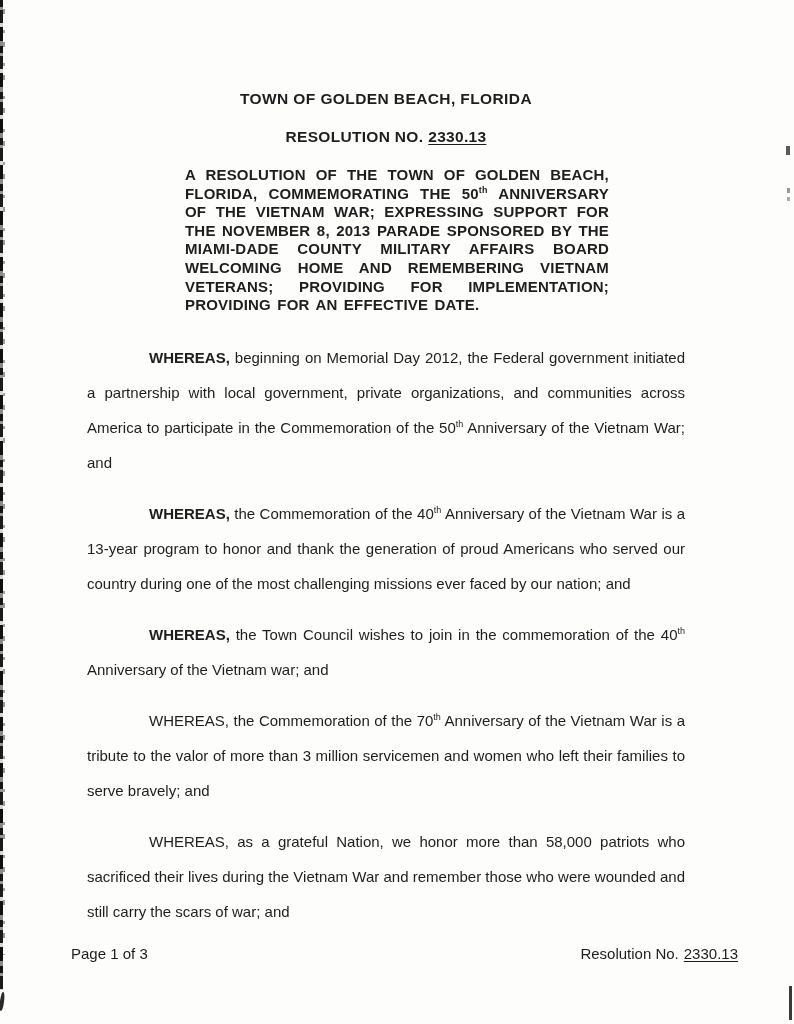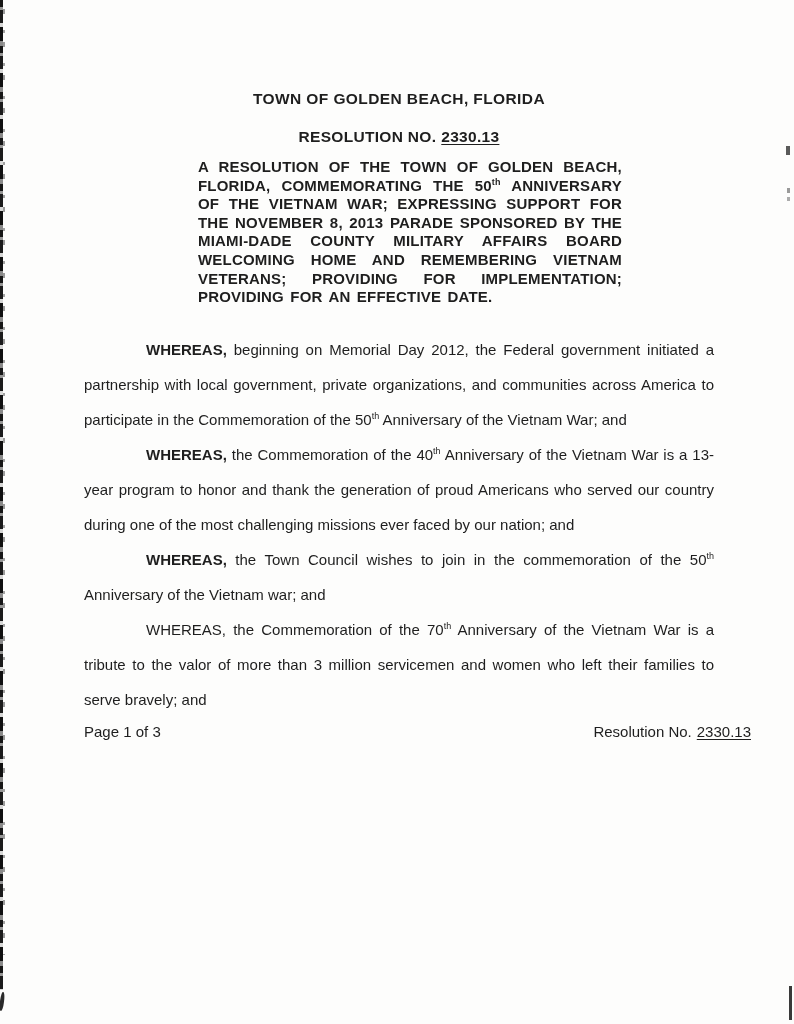--- a/index.html
+++ b/index.html
@@ -6,21 +6,21 @@
   body {
     width: 794px; height: 1024px;
     background: #fdfdfc;
     font-family: "Liberation Sans", sans-serif;
     color: #1e1e1e;
     position: relative;
     overflow: hidden;
   }
   .page-content {
     position: absolute;
-    left: 84px; top: 0;
+    left: 71px; top: 0;
     width: 630px;
   }
   .org-title {
     margin-top: 90px;
     text-align: center;
     font-weight: bold;
     font-size: 15.5px;
     letter-spacing: 0.4px;
   }
   .res-heading {
@@ -29,38 +29,38 @@
     font-weight: bold;
     font-size: 15.5px;
     letter-spacing: 0.3px;
   }
   .num-gap { margin-left: 5px; }
   .underline {
     text-decoration: underline;
     text-underline-offset: 2px;
   }
   .title-block {
-    margin-top: 12px;
+    margin-top: 20px;
     margin-left: 114px;
     width: 424px;
     font-weight: bold;
     font-size: 15px;
     line-height: 18.6px;
     text-align: justify;
     word-spacing: 2px;
     letter-spacing: 0.2px;
   }
   .body-block {
     margin-top: 25px;
     font-size: 15px;
     line-height: 35px;
     text-align: justify;
   }
   .para {
-    margin: 0;
+    margin: 16px;
     text-indent: 62px;
   }
   .para b { font-weight: bold; }
   sup { font-size: 9px; line-height: 0; }
   .footer {
     position: relative;
     margin-top: 6px;
     font-size: 15px;
     height: 22px;
   }
@@ -116,22 +116,23 @@
 
   <div class="res-heading">
     <span>RESOLUTION NO.</span><span class="underline num-gap">2330.13</span>
   </div>
 
   <div class="title-block"><span>A RESOLUTION OF THE TOWN OF GOLDEN BEACH, FLORIDA, COMMEMORATING THE 50</span><sup>th</sup><span> ANNIVERSARY OF THE VIETNAM WAR; EXPRESSING SUPPORT FOR THE NOVEMBER 8, 2013 PARADE SPONSORED BY THE MIAMI-DADE COUNTY MILITARY AFFAIRS BOARD WELCOMING HOME AND REMEMBERING VIETNAM VETERANS; PROVIDING FOR IMPLEMENTATION; PROVIDING FOR AN EFFECTIVE DATE.</span></div>
 
   <div class="body-block">
     <p class="para"><b>WHEREAS,</b><span> beginning on Memorial Day 2012, the Federal government initiated a partnership with local government, private organizations, and communities across America to participate in the Commemoration of the 50</span><sup>th</sup><span> Anniversary of the Vietnam War; and</span></p>
     <p class="para"><b>WHEREAS,</b><span> the Commemoration of the 40</span><sup>th</sup><span> Anniversary of the Vietnam War is a 13-year program to honor and thank the generation of proud Americans who served our country during one of the most challenging missions ever faced by our nation; and</span></p>
-    <p class="para"><b>WHEREAS,</b><span> the Town Council wishes to join in the commemoration of the 50</span><sup>th</sup><span> Anniversary of the Vietnam war; and</span></p>
+    <p class="para"><b>WHEREAS,</b><span> the Town Council wishes to join in the commemoration of the 40</span><sup>th</sup><span> Anniversary of the Vietnam war; and</span></p>
     <p class="para"><span>WHEREAS, the Commemoration of the 70</span><sup>th</sup><span> Anniversary of the Vietnam War is a tribute to the valor of more than 3 million servicemen and women who left their families to serve bravely; and</span></p>
+    <p class="para"><span>WHEREAS, as a grateful Nation, we honor more than 58,000 patriots who sacrificed their lives during the Vietnam War and remember those who were wounded and still carry the scars of war; and</span></p>
   </div>
 
   <div class="footer">
     <div class="page-info">Page 1 of 3</div>
     <div class="footer-res">
       <span>Resolution No.</span><span class="underline num-gap">2330.13</span>
     </div>
   </div>
 
 </div>

